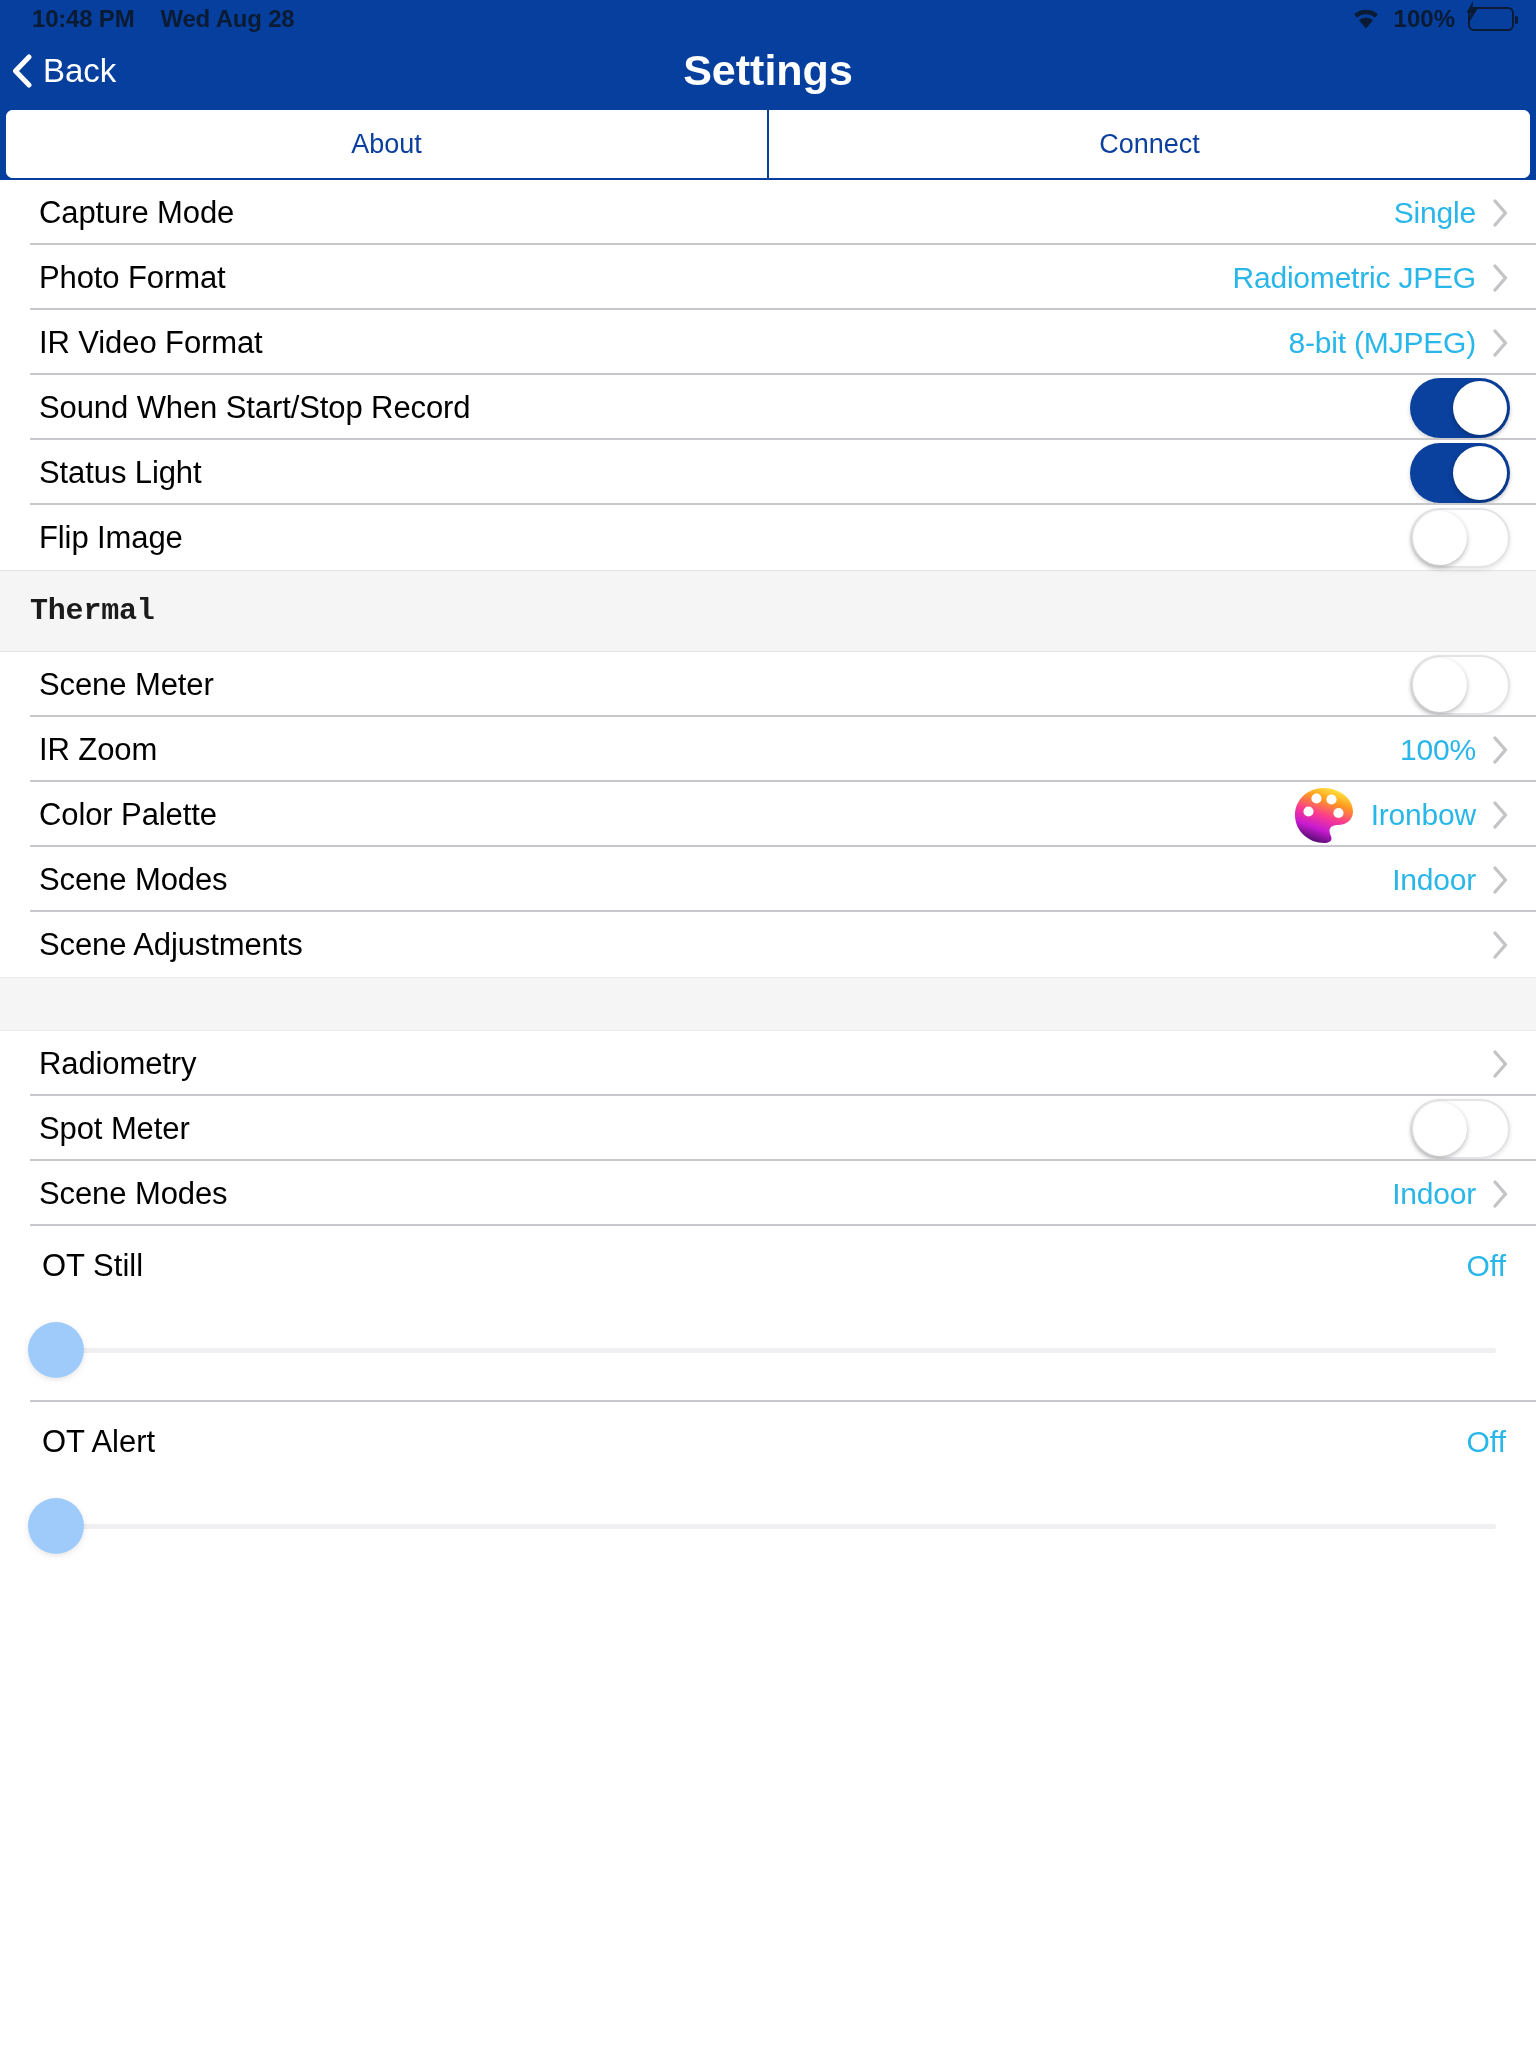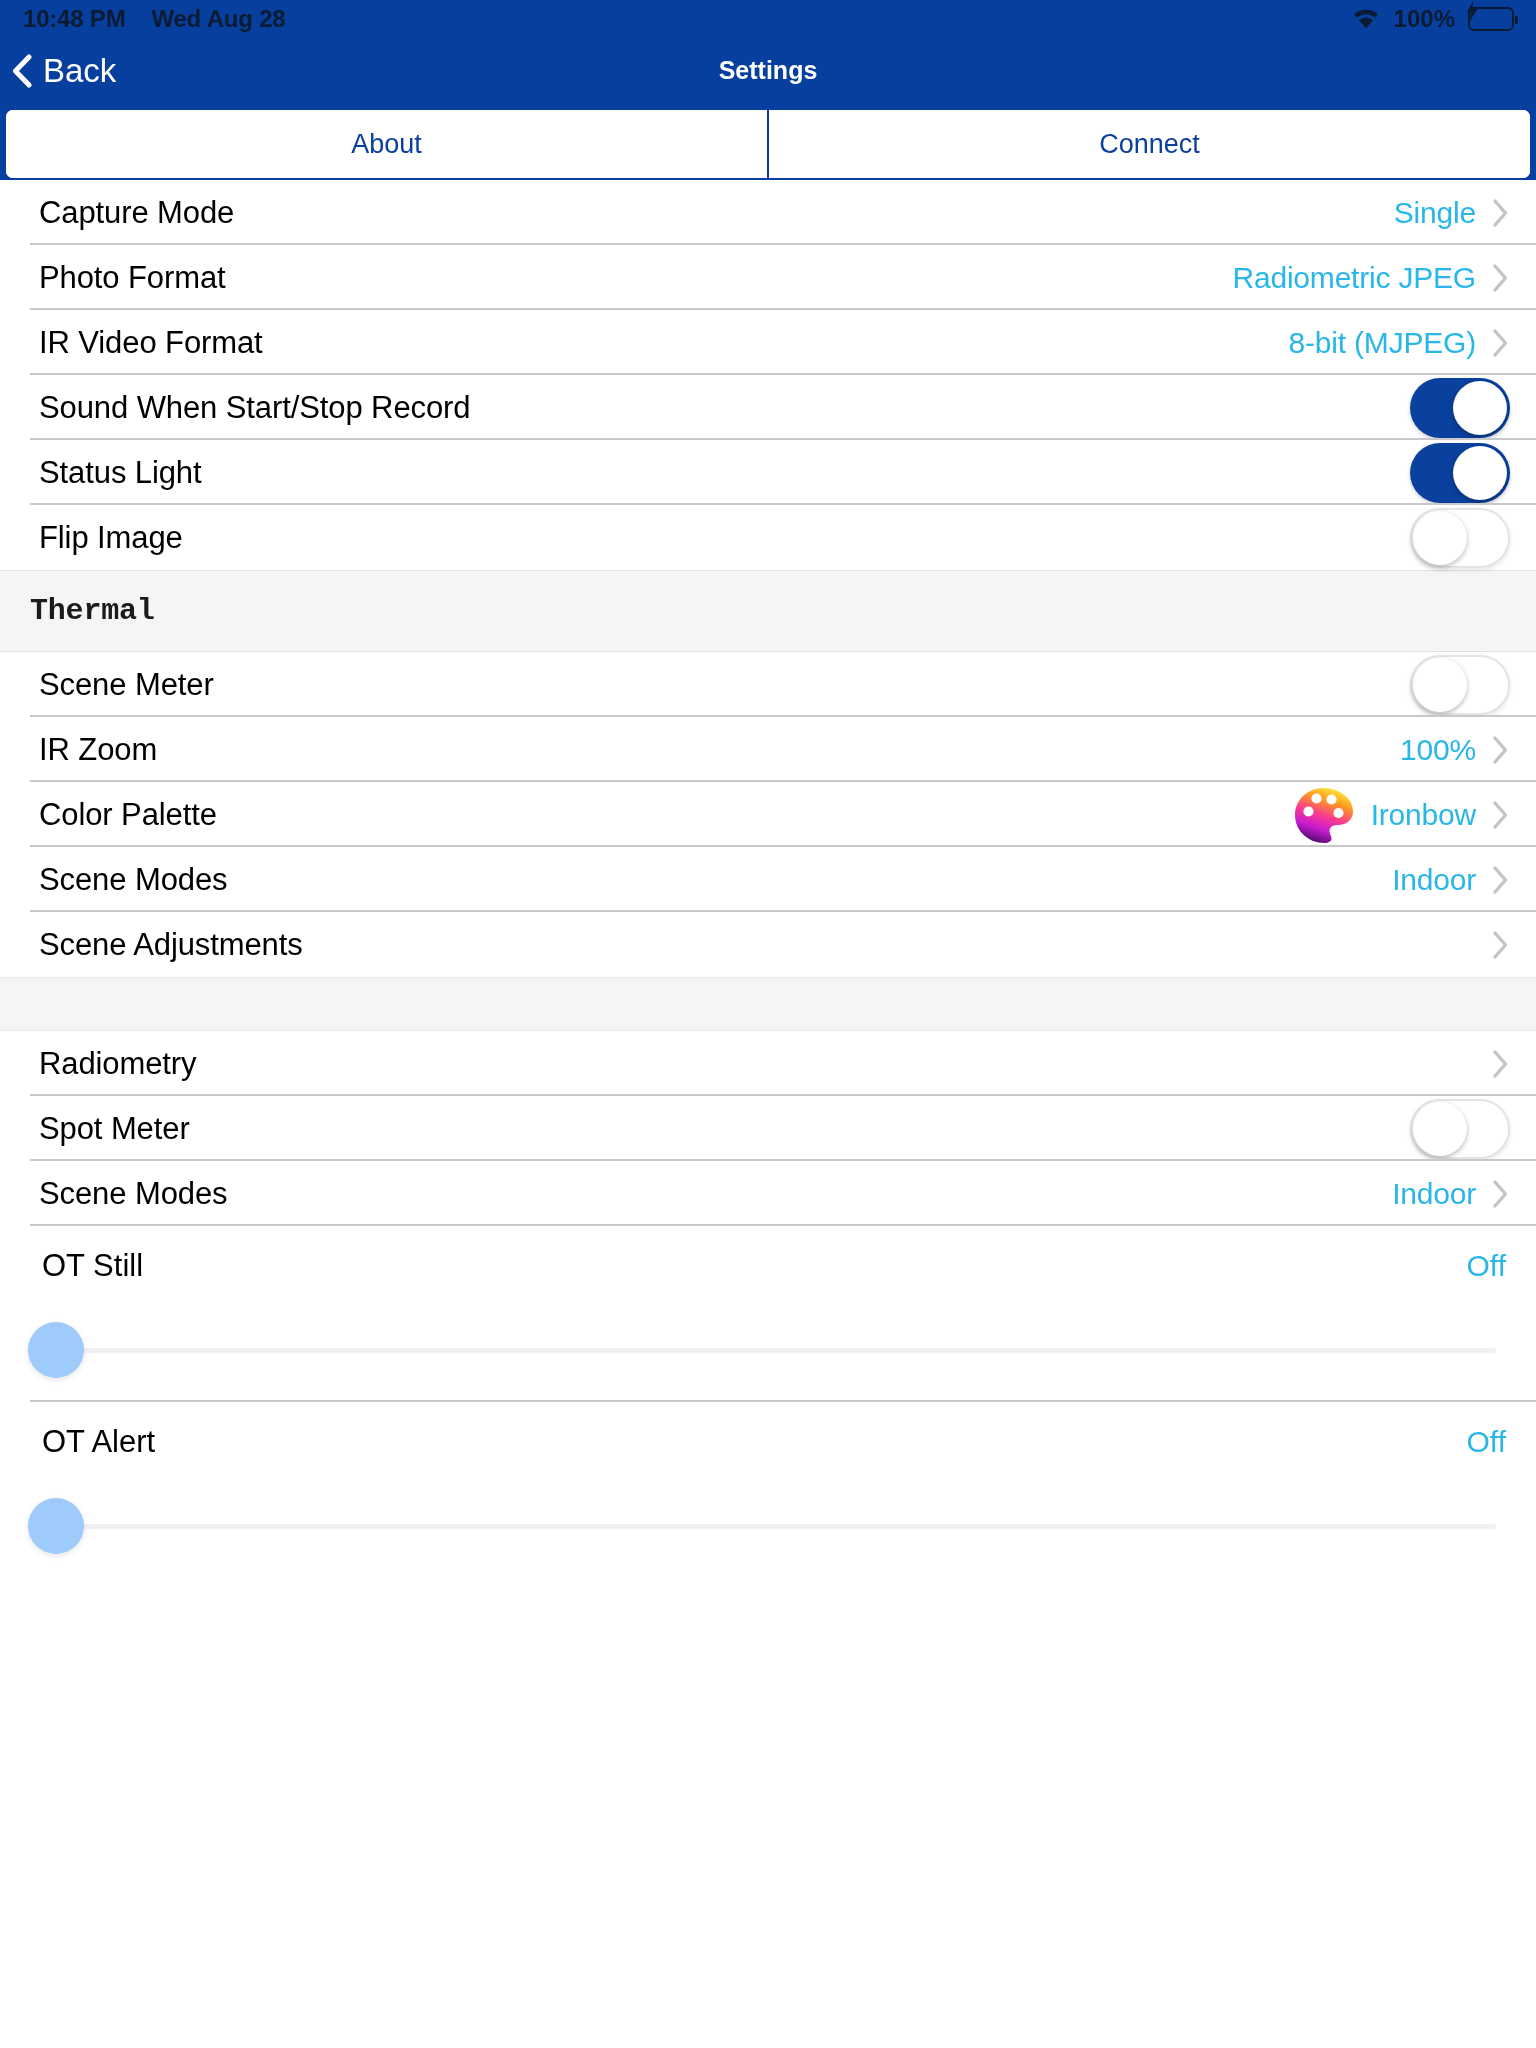--- a/index.html
+++ b/index.html
@@ -14,21 +14,21 @@
     font-family: "Liberation Sans", sans-serif;
     -webkit-font-smoothing: antialiased;
   }
 
   
   .status-bar {
     height: 37px;
     background: #063f9e;
     display: flex;
     align-items: center;
-    padding: 0 23px;
+    padding: 0 32px;
     box-sizing: border-box;
     position: relative;
   }
   .status-left {
     display: flex;
     align-items: center;
     gap: 26px;
   }
   .status-time, .status-date {
     color: #0b1b33;
@@ -109,21 +109,21 @@
   .nav-back-label {
     color: #ffffff;
     font-size: 33px;
     letter-spacing: 0px;
   }
   .nav-title {
     position: absolute;
     left: 0; right: 0;
     text-align: center;
     color: #ffffff;
-    font-size: 25px;
+    font-size: 43px;
     font-weight: bold;
     pointer-events: none;
   }
 
   
   .seg-wrap {
     background: #063f9e;
     padding: 4px 4px 0 4px;
     box-sizing: border-box;
   }

